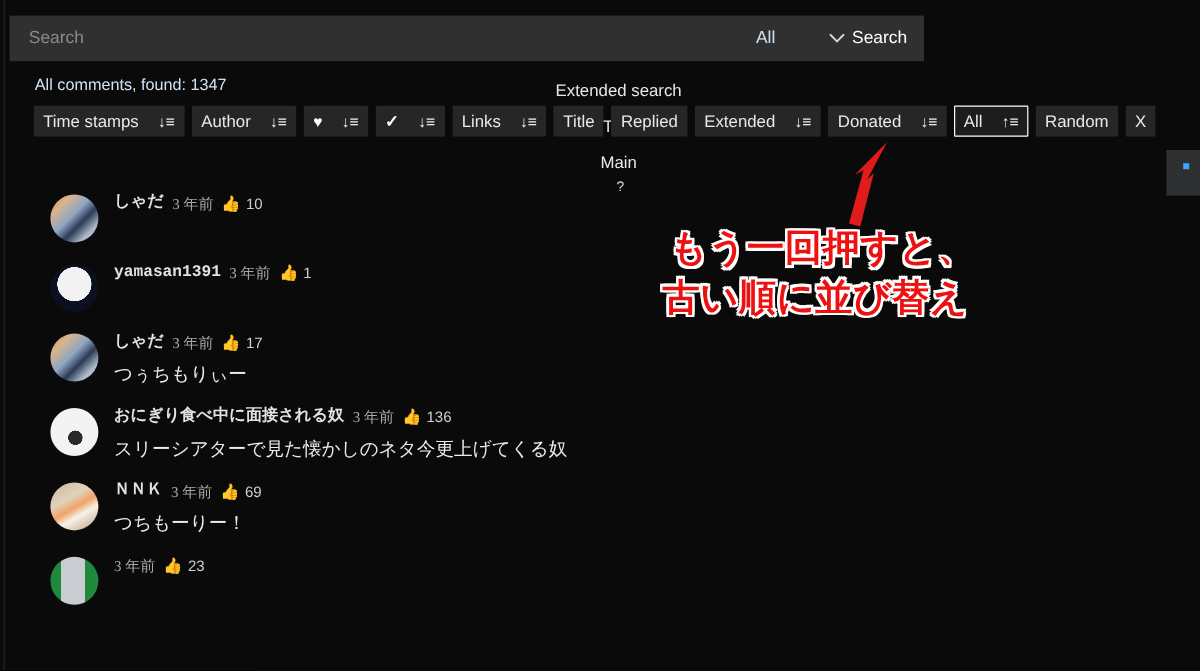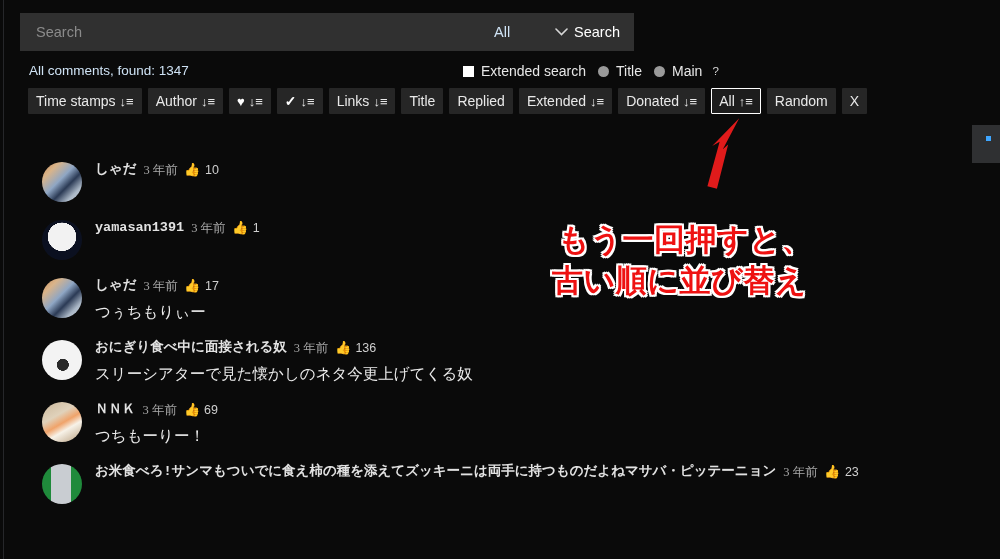--- a/index.html
+++ b/index.html
@@ -17,22 +17,22 @@
     overflow: hidden;
   }
   
   .left-rule {
     position: absolute; left: 3px; top: 0; width: 1px; height: 559px;
     background: #26272a;
   }
 
   
   .search-bar {
-    position: absolute; left: 20px; top: 13px;
-    width: 614px; height: 38px;
+    position: absolute; left: 8px; top: 13px;
+    width: 762px; height: 38px;
     background: #303030;
     display: flex; align-items: center;
   }
   .search-input {
     flex: 1;
     background: transparent; border: 0; outline: none;
     color: #e8e8e8;
     font-family: "Liberation Sans", sans-serif;
     font-size: 14.5px;
     padding: 0 0 0 16px;
@@ -72,20 +72,21 @@
     position: absolute; left: 28px; top: 0;
     color: #cfe3f5; font-size: 13.5px; line-height: 22px;
     white-space: nowrap;
   }
   .ext-group {
     position: absolute; left: 462px; top: 0;
     height: 22px;
     display: flex; align-items: center; gap: 7px;
     color: #e7e7e7; font-size: 14px;
     white-space: nowrap;
+    flex-direction: column;
   }
   .cb-square {
     width: 11px; height: 11px; background: #ffffff;
     display: inline-block; cursor: pointer;
   }
   .radio-dot {
     width: 11px; height: 11px; border-radius: 50%;
     background: #9a9a9a; display: inline-block; cursor: pointer;
     margin-left: 5px;
   }
@@ -98,21 +99,21 @@
     display: flex; align-items: center; gap: 6px;
   }
   .sbtn {
     background: #262626;
     color: #e9e9e9;
     border: 1px solid transparent;
     font-family: "Liberation Sans", sans-serif;
     font-size: 14px;
     height: 26px;
     padding: 0 7px;
-    display: inline-flex; align-items: center; gap: 4px;
+    display: inline-flex; align-items: center; gap: 16px;
     cursor: pointer;
     white-space: nowrap;
     border-radius: 1px;
   }
   .sbtn .lbl { color: #e9e9e9; }
   .sbtn .sortglyph { font-size: 13px; color: #e9e9e9; line-height: 1; }
   .sbtn.focused {
     border: 1px solid #ffffff;
     background: #1d1d1d;
   }
@@ -129,21 +130,20 @@
     font-weight: bold;
     font-size: 31px;
     line-height: 1.32;
     letter-spacing: 0.5px;
     text-shadow:
       -2px -2px 0 #fff,  2px -2px 0 #fff,
       -2px  2px 0 #fff,  2px  2px 0 #fff,
       -2px  0   0 #fff,  2px  0   0 #fff,
        0   -2px 0 #fff,  0    2px 0 #fff;
     white-space: nowrap;
-    margin-top: 32px;
   }
   .annot .l2 { margin-left: -6px; }
 
   .arrow-svg {
     position: absolute; left: 690px; top: 118px;
     width: 70px; height: 75px;
   }
 
   
   .comments {
@@ -349,21 +349,20 @@
               <span>69</span>
             </span>
           </div>
           <div class="ctext">つちもーりー！</div>
         </div>
       </div>
       <div class="comment">
         <div class="avatar" style="background:linear-gradient(90deg,#1f8a3b 0 22%,#c9cdd2 23% 72%,#1f8a3b 73% 100%);"></div>
         <div class="cbody">
           <div class="chead">
-            <span class="cauthor">お米食べろ!サンマもついでに食え柿の種を添えてズッキーニは両手に持つものだよねマサバ・ピッテーニョン</span>
             <span class="ctime">3 年前</span>
             <span class="clikes">
               <span class="thumb">👍</span>
               <span>23</span>
             </span>
           </div>
         </div>
       </div>
     </div>
 

